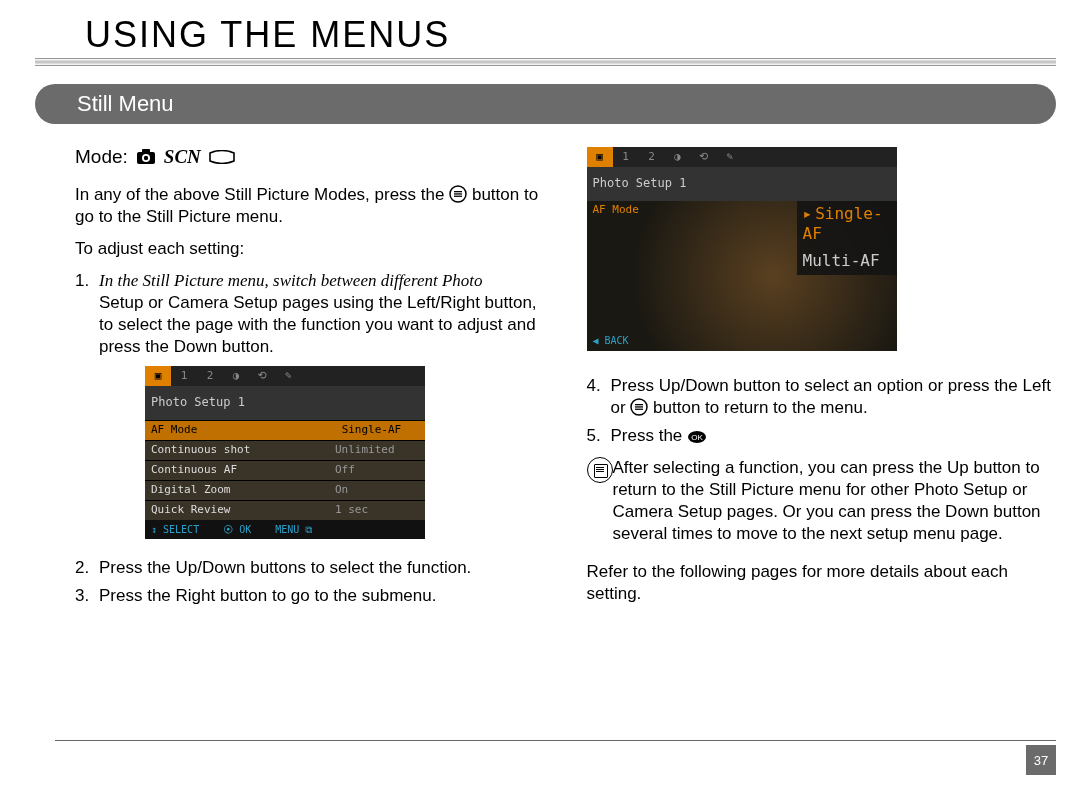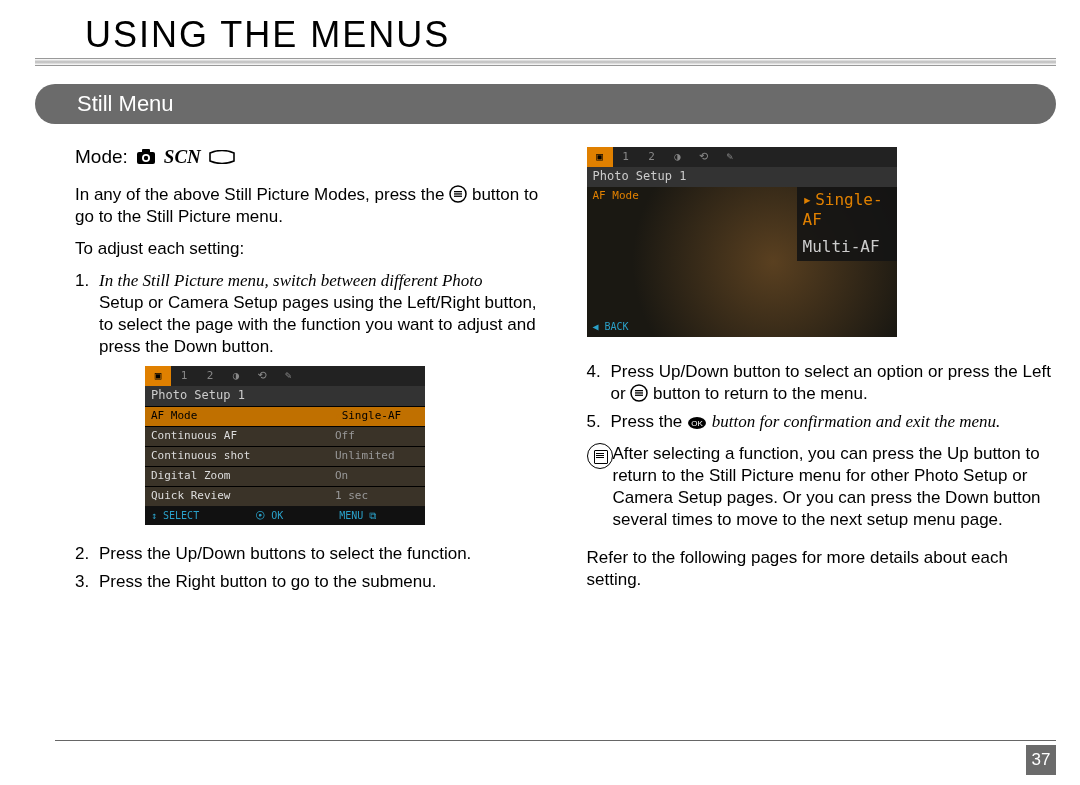--- a/index.html
+++ b/index.html
@@ -77,37 +77,37 @@
     width:280px;
     margin:8px 0 18px 70px;
     font-family: "Lucida Console", Monaco, monospace;
     font-size:12px;
     color:#ddd;
   }
   .lcd2 { width:310px; margin:2px 0 24px 0;}
   .lcd-tabs { display:flex; height:20px; align-items:center; background:#222;}
   .lcd-tab { width:26px;height:20px;display:flex;align-items:center;justify-content:center;font-size:11px;color:#888;}
   .lcd-tab.sel{background:#e08000;color:#000;}
-  .lcd-title{background:#333;color:#ccc;padding:2px 6px;font-size:12px;}
+  .lcd-title{background:#333;color:#ccc;padding:9px 6px;font-size:12px;}
   .lcd-row{display:flex;height:20px;align-items:center;padding:0 6px;border-top:1px solid #000;background:#3a3328;}
   .lcd-row.sel{background:#c07000;color:#000;}
   .lcd-row.sel .lcd-val{color:#000;}
   .lcd-key{flex:1;font-size:11px;}
   .lcd-val{color:#999;font-size:11px;width:84px;text-align:left;}
   .lcd-val .tri{color:#c07000;}
-  .lcd-foot{display:flex;padding:3px 6px;font-size:10px;color:#2aa0c8;background:#111;gap:56px;}
+  .lcd-foot{display:flex;padding:3px 6px;font-size:10px;color:#2aa0c8;background:#111;gap:24px;}
   .lcd2 .lcd-body{position:relative;height:150px;background:radial-gradient(circle at 60% 50%,#5a4020 0%,#1a1812 70%);}
   .lcd2 .submenu{position:absolute;right:0;top:0;width:100px;background:rgba(20,20,20,.9);}
   .lcd2 .sm-row{padding:3px 6px;font-size:16px;color:#ccc;}
   .lcd2 .sm-row.sel{color:#e08000;}
   .lcd2 .sm-tri{color:#e08000;margin-right:3px;}
   .lcd2 .lcd-key-sel{position:absolute;left:6px;top:2px;color:#e08000;font-size:11px;}
   .lcd2 .back{position:absolute;left:6px;bottom:4px;color:#2aa0c8;font-size:10px;}
   .footer-rule{position:absolute;left:55px;right:24px;bottom:44px;height:1px;background:#666;}
-  .pagenum{position:absolute;right:24px;bottom:10px;width:30px;height:30px;background:#6b6b6b;color:#fff;font-size:17px;display:flex;align-items:center;justify-content:center;text-align:right;}
+  .pagenum{position:absolute;right:24px;bottom:10px;width:30px;height:30px;background:#6b6b6b;color:#fff;font-size:13px;display:flex;align-items:center;justify-content:center;text-align:right;}
   svg{display:block;}
 </style>
 </head>
 <body>
 
 <div class="title-rule"></div>
 <div class="title-bar">USING THE MENUS</div>
 
 <div class="subheader-wrap">
   <div class="subheader">Still Menu</div>
@@ -166,26 +166,26 @@
         <div class="lcd-tab">⟲</div>
         <div class="lcd-tab">✎</div>
       </div>
       <div class="lcd-title">Photo Setup 1</div>
       <div id="lcd1rows">
           <div class="lcd-row sel">
             <span class="lcd-key">AF Mode</span>
             <span class="lcd-val"><span class="tri">▸</span>Single-AF</span>
           </div>
           <div class="lcd-row">
+            <span class="lcd-key">Continuous shot</span>
+            <span class="lcd-val">Unlimited</span>
+          </div>
+          <div class="lcd-row">
             <span class="lcd-key">Continuous AF</span>
             <span class="lcd-val">Off</span>
-          </div>
-          <div class="lcd-row">
-            <span class="lcd-key">Continuous shot</span>
-            <span class="lcd-val">Unlimited</span>
           </div>
           <div class="lcd-row">
             <span class="lcd-key">Digital Zoom</span>
             <span class="lcd-val">On</span>
           </div>
           <div class="lcd-row">
             <span class="lcd-key">Quick Review</span>
             <span class="lcd-val">1 sec</span>
           </div>
         </div>
@@ -247,21 +247,20 @@
     <div class="step">
       <span class="num">5.</span>
       <div>
         <span>Press the</span>
         <span class="inline-icon">
           <svg width="20" height="14" viewBox="0 0 20 14">
               <ellipse cx="10" cy="7" rx="9" ry="6" fill="#000"></ellipse>
               <text x="10" y="10" font-size="8" fill="#fff" text-anchor="middle" font-family="Arial">OK</text>
             </svg>
         </span>
-        <span class="italic">button for confirmation and exit the menu.</span>
       </div>
     </div>
 
     <div class="note">
       <div class="note-icon"></div>
       <div>After selecting a function, you can press the Up button to return to the Still Picture menu for other Photo Setup or Camera Setup pages. Or you can press the Down button several times to move to the next setup menu page.</div>
     </div>
 
     <p class="para">Refer to the following pages for more details about each setting.</p>
   </div>

